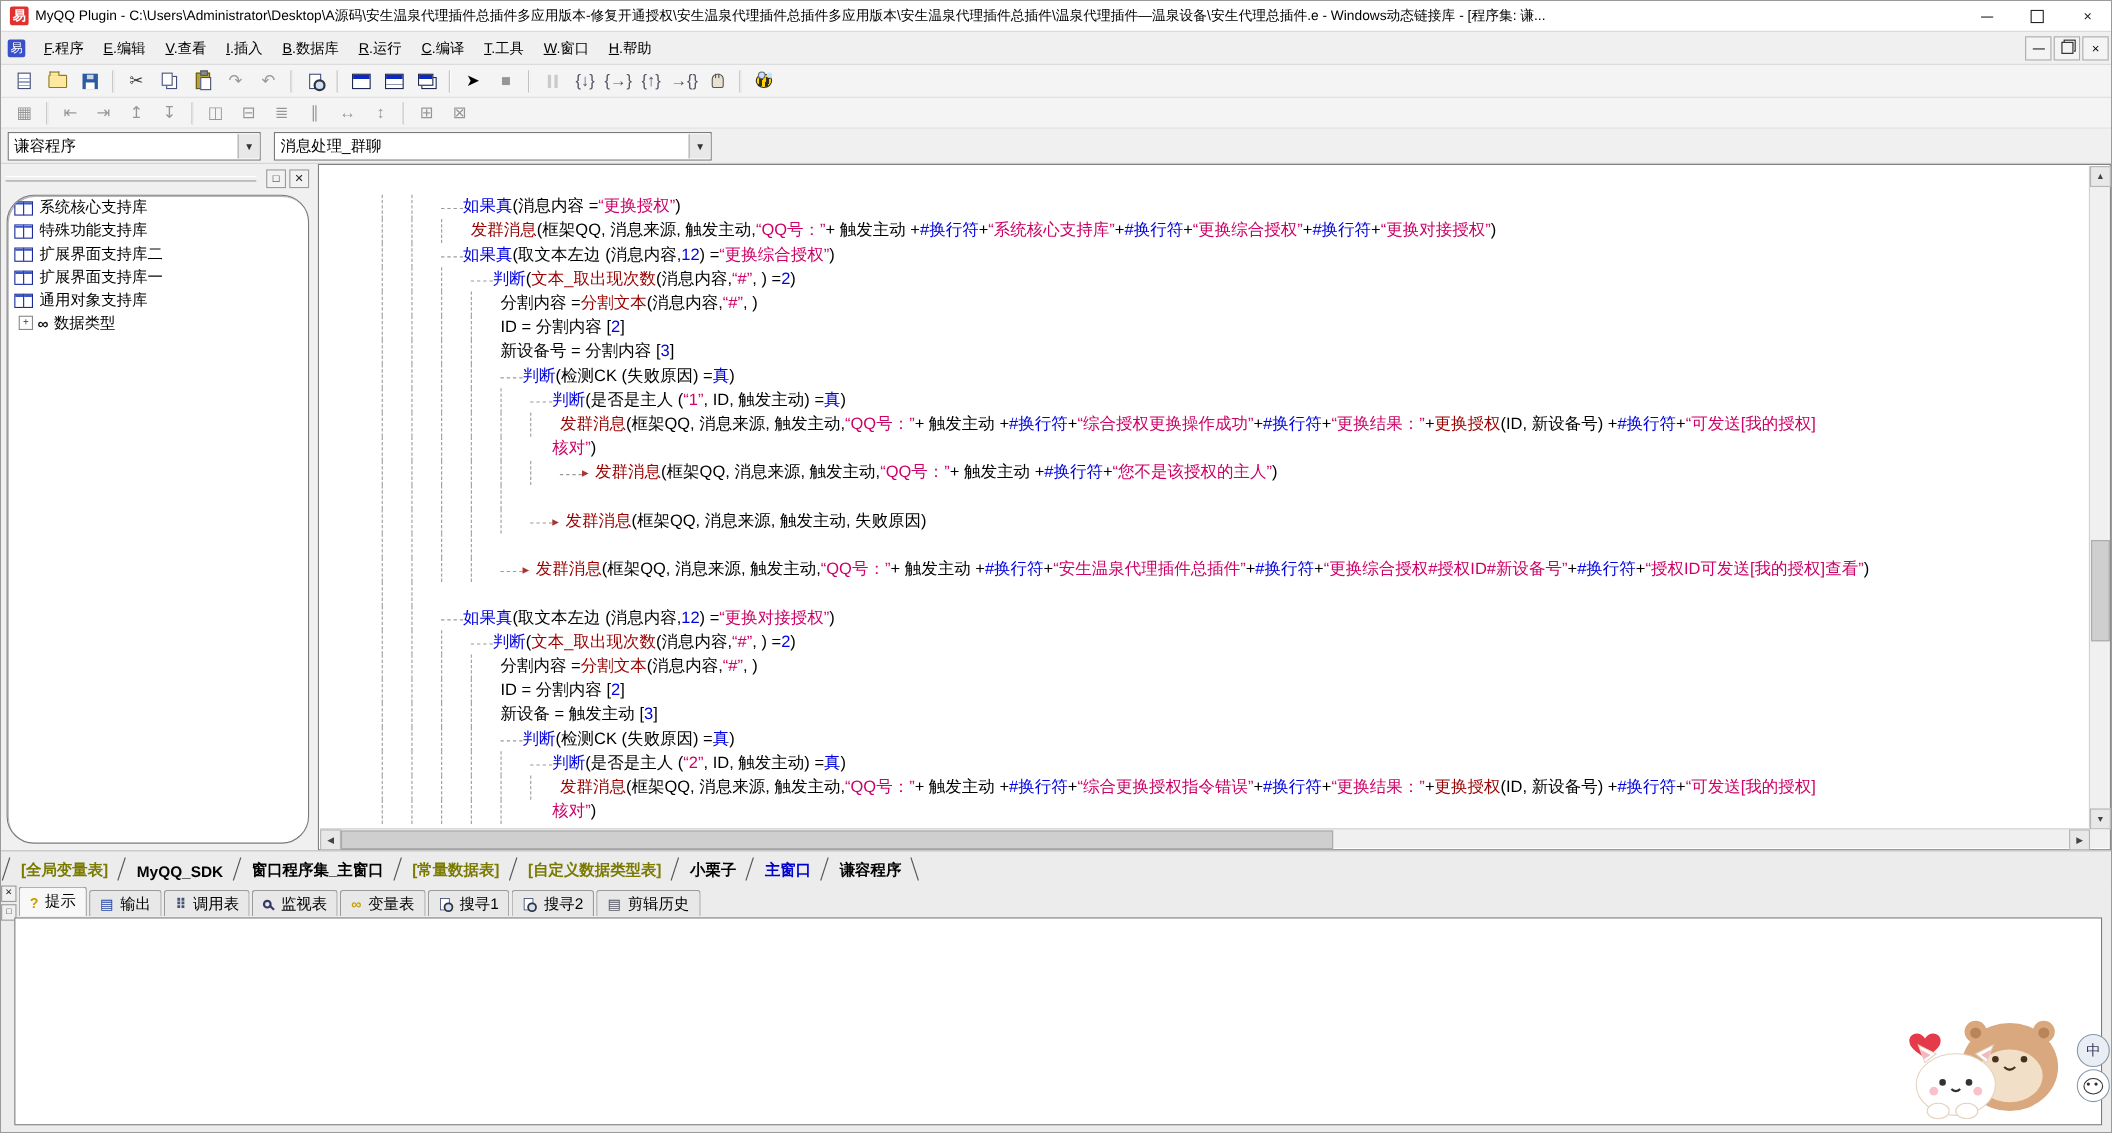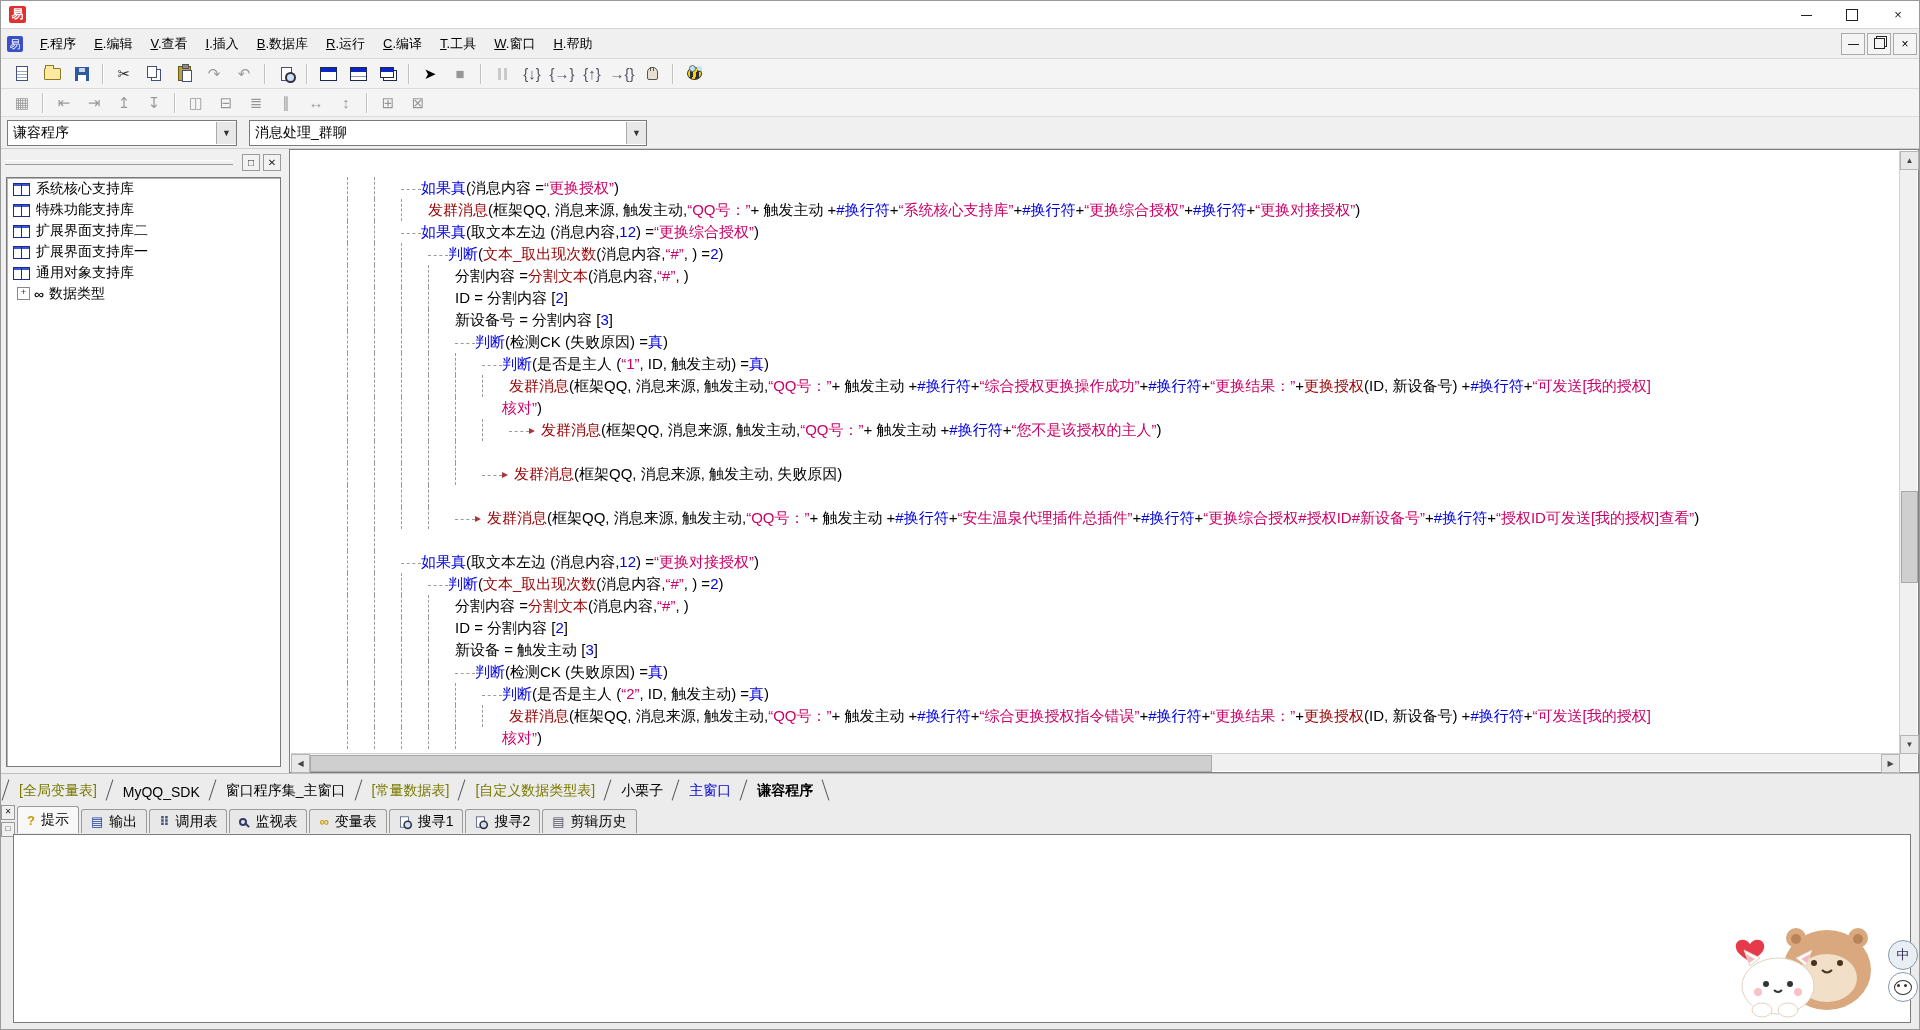--- a/index.html
+++ b/index.html
@@ -71,21 +71,21 @@
   .combo .val{flex:1;padding:0 5px;white-space:nowrap;overflow:hidden;font-size:14px;}
   .combo .drop{width:19px;height:22px;background:#e8e8e8;border-left:1px solid #aaa;display:flex;align-items:center;justify-content:center;font-size:9px;color:#333;}
   #combo1{width:228px;}
   #combo2{width:396px;margin-left:12px;}
 
   
   #leftpanel{left:0;top:148px;width:286px;height:624px;background:#f0f0f0;}
   #lp-header{position:absolute;left:4px;top:4px;right:6px;height:18px;display:flex;align-items:center;}
   .draggrip{flex:1;height:3px;border-top:1px solid #fff;border-bottom:1px solid #9a9a9a;margin-right:6px;}
   .lpbtn{width:16px;height:15px;border:1px solid #9a9a9a;background:#f2f2f2;display:flex;align-items:center;justify-content:center;font-size:10px;margin-left:3px;color:#222;}
-  #tree{position:absolute;left:5px;top:28px;width:273px;bottom:6px;background:#fff;overflow:hidden;}
+  #tree{position:absolute;left:5px;top:28px;width:273px;bottom:6px;background:#fff;overflow:hidden;border-radius:25px;}
   .trow{display:flex;align-items:center;height:21px;padding-left:6px;white-space:nowrap;font-size:14px;}
   .trow .ic-books{margin-right:6px;flex:0 0 auto;}
   .expander{width:11px;height:11px;border:1px solid #888;background:#fff;font-size:9px;line-height:9px;text-align:center;margin:0 4px 0 10px;color:#333;}
   .glasses{color:#111;font-weight:bold;font-size:14px;margin-right:5px;}
 
   
   #codepanel{left:288px;top:148px;width:1630px;height:624px;background:#fff;border:1px solid #808080;}
   #codeview{position:absolute;left:1px;top:1px;right:18px;bottom:18px;overflow:hidden;background:#fff;padding-top:26px;padding-left:56px;}
   .cl{display:flex;height:22px;align-items:stretch;white-space:nowrap;font-size:15px;}
   .cl .gd{width:26px;border-left:1px dashed #9a9a9a;flex:0 0 auto;}
@@ -106,21 +106,21 @@
   #tabrow{left:0;top:772px;width:1920px;height:30px;background:#ececec;border-top:1px solid #bdbdbd;display:flex;align-items:flex-end;}
   #sidetabs{width:288px;display:flex;align-items:flex-end;padding-left:4px;flex:0 0 auto;}
   .stab{display:flex;align-items:center;height:24px;padding:0 8px;border:1px solid #9a9a9a;border-bottom:none;background:#e4e4e4;margin-right:2px;font-size:14px;border-radius:3px 3px 0 0;}
   .stab.active{background:#f6f6f6;height:27px;font-weight:bold;}
   .stab .ic{margin-right:5px;}
   .ic-prog{width:12px;height:14px;border:1px solid #44507a;background:#fff;}
   .ic-prog::after{content:"↙";position:absolute;right:-4px;bottom:-4px;font-size:9px;color:#a00;}
   .ic-props{width:13px;height:13px;border:1px solid #5a5a5a;background:#ffe9d8;}
   .ic-props::after{content:"";position:absolute;right:-2px;top:-3px;width:5px;height:6px;background:#c03030;}
   #codetabs{display:flex;align-items:flex-end;height:100%;padding-bottom:2px;overflow:hidden;}
-  .ctab{padding:1px 8px;font-size:14px;white-space:nowrap;}
+  .ctab{padding:1px 8px;font-size:14px;white-space:nowrap;font-weight:bold;}
   .ctab.olive{color:#7a7a00;} .ctab.blue{color:#0000cc;} .ctab.k{color:#000;}
   .ctab.active{font-weight:bold;color:#000;}
   .cdiv{width:10px;height:22px;position:relative;flex:0 0 auto;}
   .cdiv::after{content:"";position:absolute;left:4px;top:0;height:100%;width:1px;background:#555;transform:rotate(18deg);}
   .cdiv.end::after{transform:rotate(-18deg);}
 
   
   #bottombar{left:0;top:802px;width:1920px;height:226px;background:#ececec;}
   #bleft{position:absolute;left:0;top:2px;width:13px;display:flex;flex-direction:column;}
   .bleftbtn{width:12px;height:13px;border:1px solid #9a9a9a;background:#f0f0f0;font-size:8px;line-height:11px;text-align:center;margin-bottom:2px;color:#222;}
@@ -136,20 +136,21 @@
   #badge1{bottom:52px;}
   #badge2{bottom:20px;background:#fff;}
   #badge2 .face{width:16px;height:13px;background:#fff;border:1px solid #333;border-radius:50%;position:relative;}
   #badge2 .face::before{content:"";position:absolute;left:2px;top:3px;width:3px;height:3px;background:#333;border-radius:50%;box-shadow:7px 0 0 #333;}
 </style>
 </head>
 <body>
 
 <div id="titlebar" class="abs">
   <span class="appicon">易</span>
+  <span id="title-text">MyQQ Plugin - C:\Users\Administrator\Desktop\A源码\安生温泉代理插件总插件多应用版本-修复开通授权\安生温泉代理插件总插件多应用版本\安生温泉代理插件总插件\温泉代理插件—温泉设备\安生代理总插件.e - Windows动态链接库 - [程序集: 谦...</span>
   <span class="wbtns">
     <span class="wbtn">
         <span class="glyph-min"></span>
       </span>
     <span class="wbtn">
         <span class="glyph-max"></span>
       </span>
     <span class="wbtn">×</span>
   </span>
 </div>

